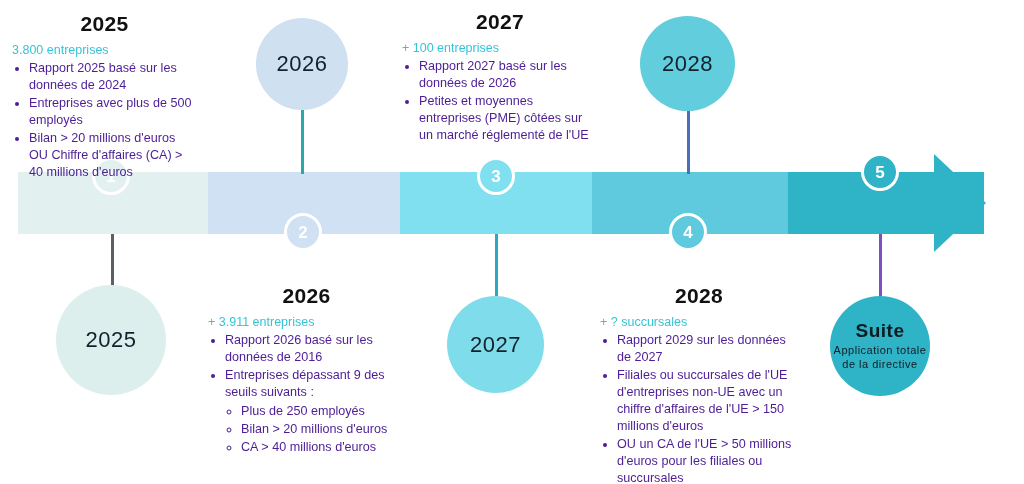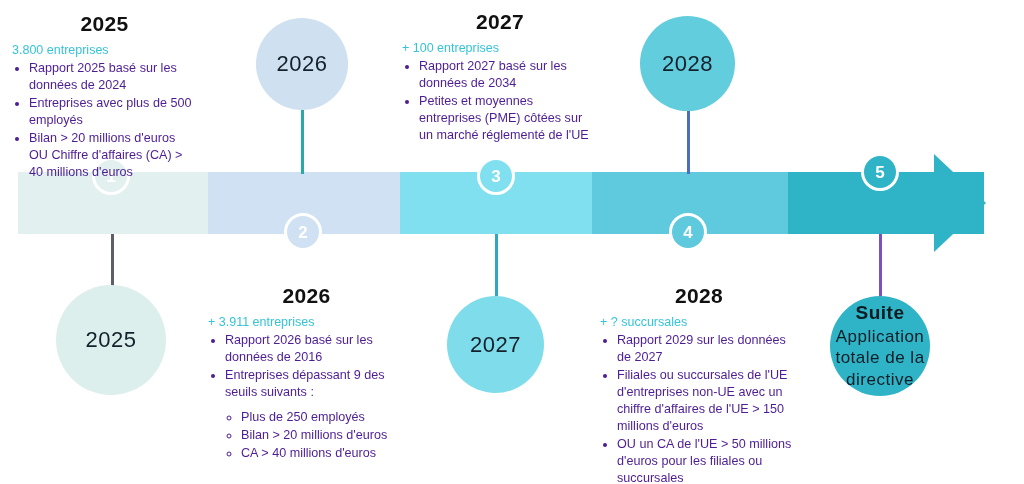--- a/index.html
+++ b/index.html
@@ -33,37 +33,37 @@
   }
 
   
   .bubble{
     position:absolute;border-radius:50%;
     display:flex;align-items:center;justify-content:center;
     font-size:22px;color:#14202b;letter-spacing:.5px;
   }
   .bubble.suite{flex-direction:column;}
   .suite-title{font-size:19px;font-weight:700;color:#0d1b22;margin-bottom:2px;}
-  .suite-sub{font-size:17px;line-height:1.25;color:#101d26;text-align:center;}
+  .suite-sub{font-size:11px;line-height:1.25;color:#101d26;text-align:center;}
 
   
   .stem{position:absolute;width:3px;}
 
   
   .block{position:absolute;}
   .block h2{
     margin:0 0 7px 0;font-size:21px;font-weight:700;color:#111111;
     text-align:center;letter-spacing:.3px;
   }
   .block .count{
     margin:0 0 3px 0;font-size:12.5px;font-weight:400;color:#35c4d7;
   }
   .block ul{margin:0;padding-left:17px;list-style:disc;}
   .block ul ul{
-    margin:8px 0 0 0;padding-left:16px;list-style:circle;
+    margin:2px 0 0 0;padding-left:16px;list-style:circle;
   }
   .block li{
     font-size:12.6px;line-height:1.35;color:#4c1d95;margin-bottom:1px;
   }
 </style>
 </head>
 <body>
 
 <div id="stage">
 
@@ -138,21 +138,21 @@
           <li>CA &gt; 40 millions d'euros</li>
         </ul>
       </li>
     </ul>
   </div>
 
   <div class="block" style="left:402px;top:10px;width:196px;">
     <h2>2027</h2>
     <p class="count">+ 100 entreprises</p>
     <ul>
-      <li>Rapport 2027 basé sur les données de 2034</li>
+      <li>Rapport 2027 basé sur les données de 2026</li>
       <li>Petites et moyennes entreprises (PME) côtées sur un marché réglementé de l'UE</li>
     </ul>
   </div>
 
   <div class="block" style="left:600px;top:284px;width:198px;">
     <h2>2028</h2>
     <p class="count">+ ? succursales</p>
     <ul>
       <li>Rapport 2029 sur les données de 2027</li>
       <li>Filiales ou succursales de l'UE d'entreprises non-UE avec un chiffre d'affaires de l'UE &gt; 150 millions d'euros</li>

